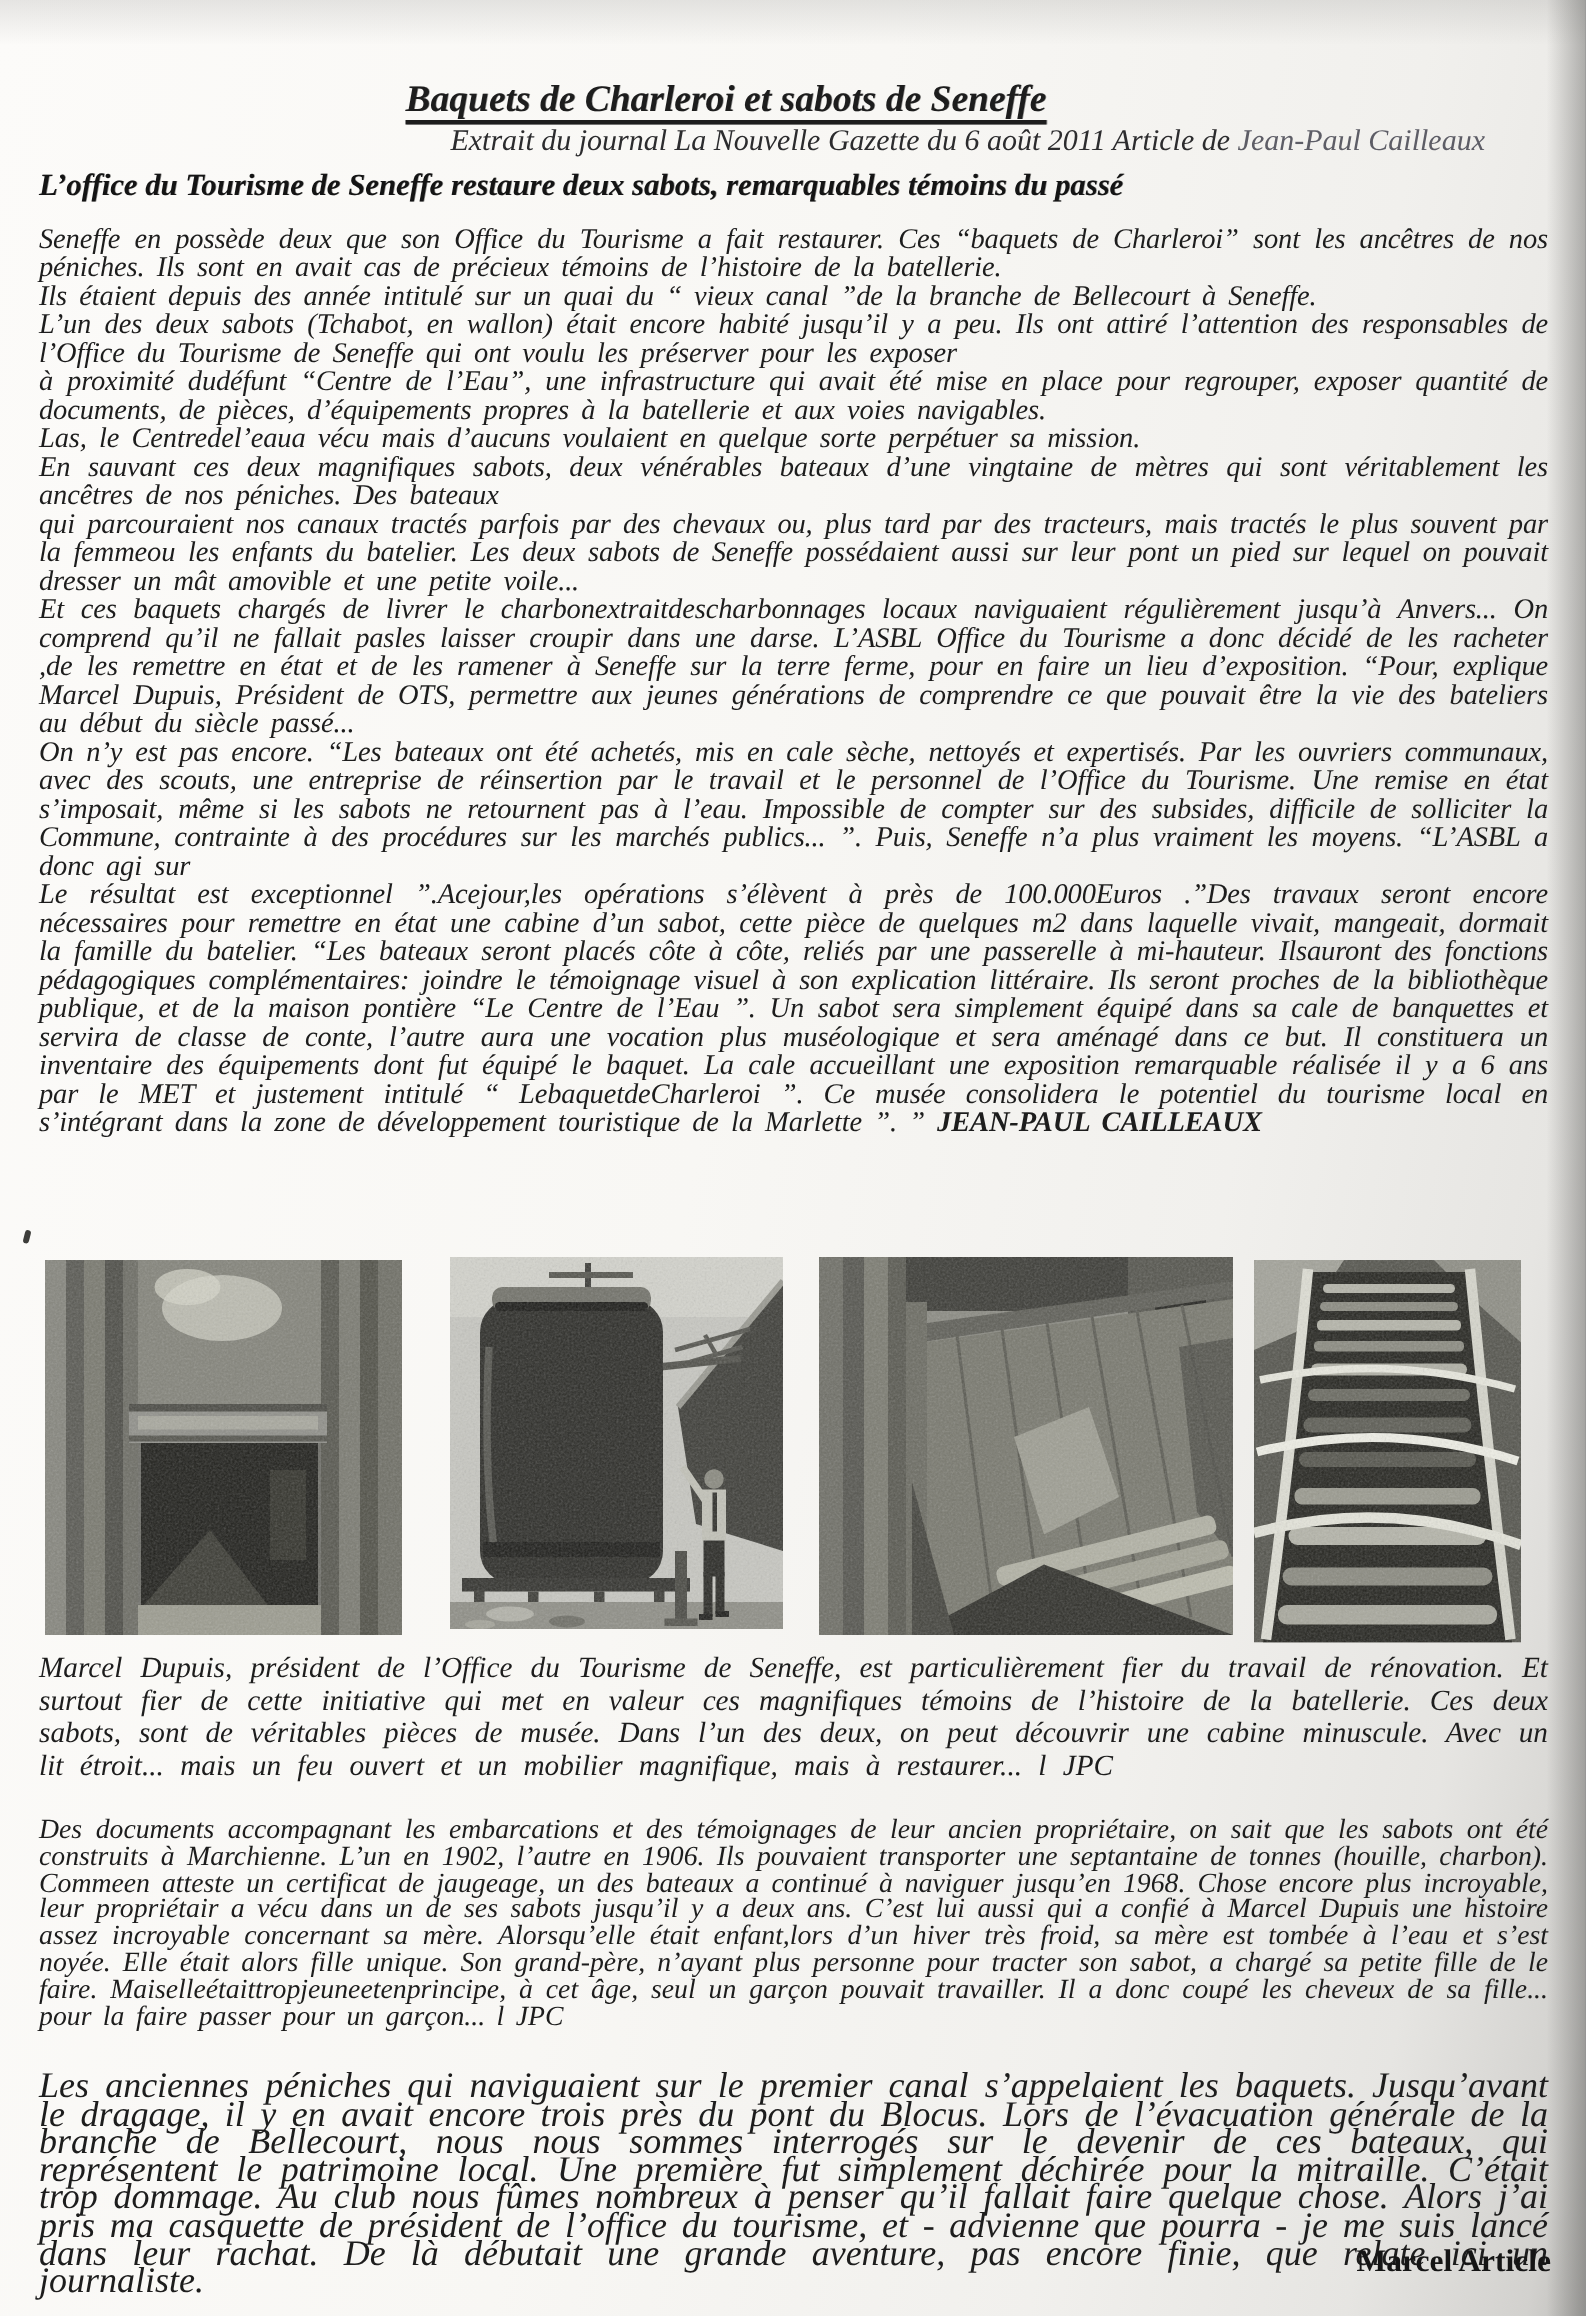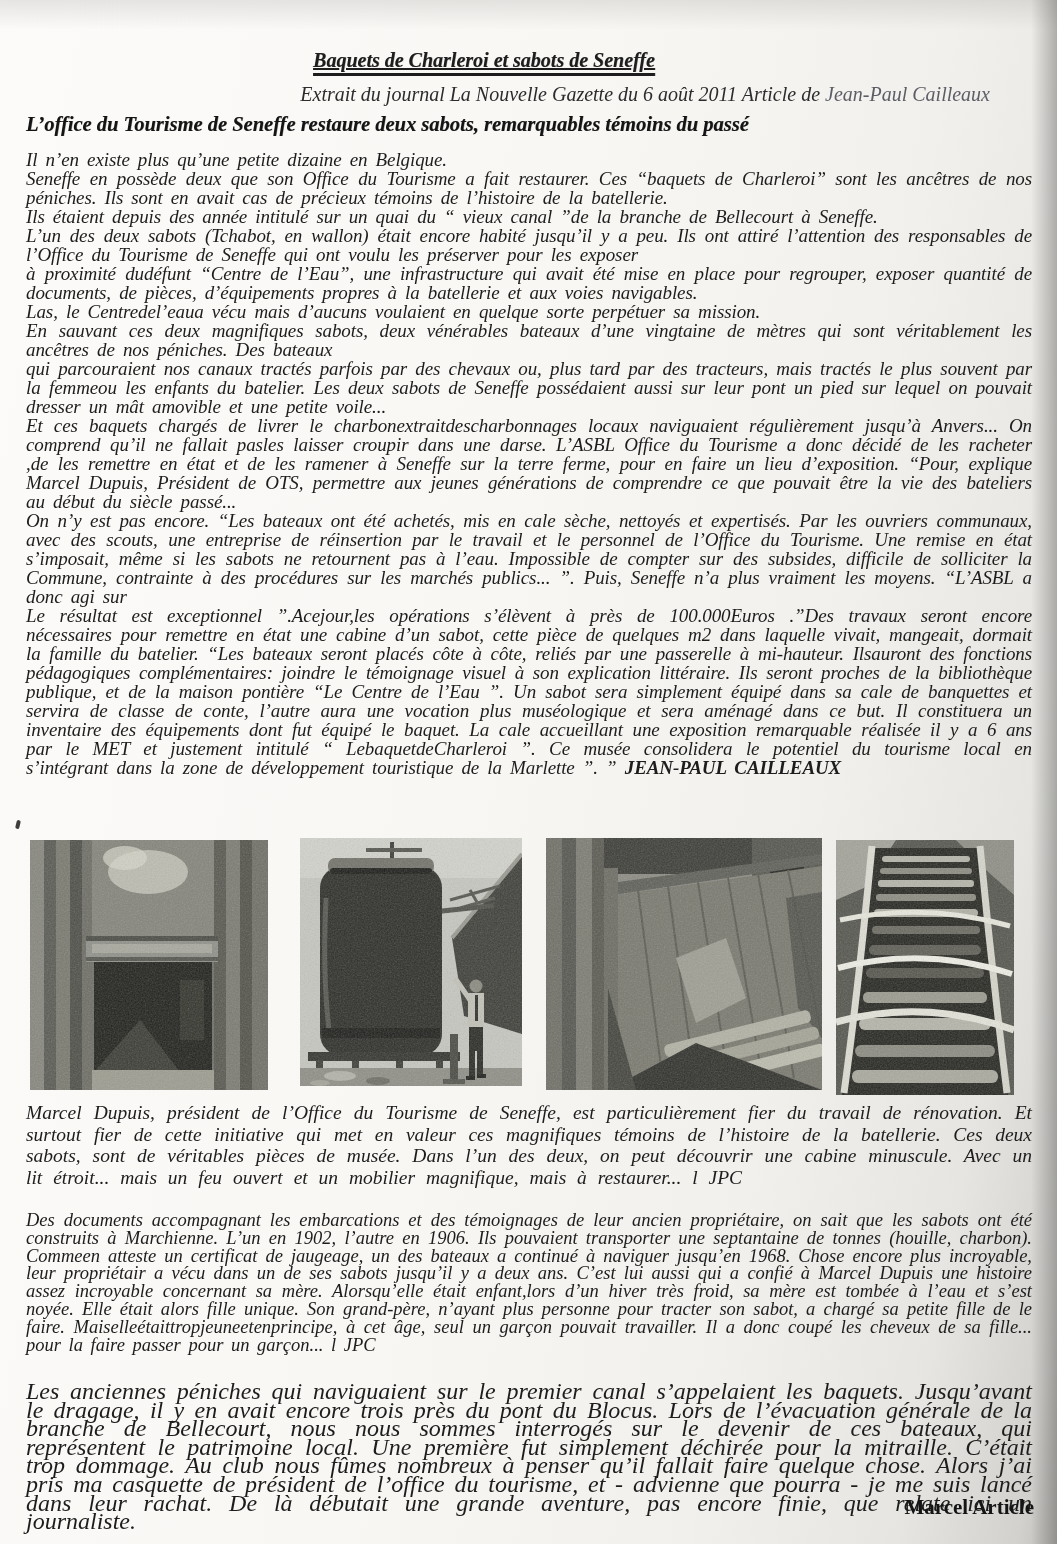--- a/index.html
+++ b/index.html
@@ -6,22 +6,22 @@
   .page{
     position:relative;width:1057px;height:1544px;overflow:hidden;
     background:linear-gradient(100deg,#fcfbf9 0%,#f8f7f4 45%,#f1f0ed 72%,#e6e5e2 88%,#d2d1ce 97%,#bdbcb9 100%);
     font-family:"Liberation Serif","DejaVu Serif",serif;color:#1d1d1d;
   }
   .shade-top{position:absolute;top:0;left:0;width:100%;height:30px;
     background:linear-gradient(to bottom,rgba(110,110,108,0.16),rgba(110,110,108,0));pointer-events:none;}
   .shade-right{position:absolute;top:0;right:0;width:26px;height:100%;
     background:linear-gradient(to right,rgba(80,80,78,0),rgba(80,80,78,0.40));pointer-events:none;}
   .title{position:absolute;top:36px;left:26px;width:1004px;box-sizing:border-box;padding-right:88px;
-    text-align:center;font-size:20px;font-weight:bold;font-style:italic;
-    text-shadow:0.5px 0 0 rgba(10,10,10,0.4);text-decoration:underline;}
+    text-align:center;font-size:25px;font-weight:bold;font-style:italic;
+    text-shadow:0.5px 0 0 rgba(10,10,10,0.4);}
   .title .u{text-decoration:underline;text-decoration-thickness:2.5px;text-underline-offset:6px;}
   .subtitle{position:absolute;top:83px;left:26px;width:1004px;box-sizing:border-box;padding-right:40px;
     text-align:right;font-size:20px;font-style:italic;color:#2c2c2e;}
   .subtitle .author{color:#5d5d66;}
   .headline{position:absolute;top:113px;left:26px;width:1000px;
     font-size:20.5px;font-weight:bold;font-style:italic;color:#141414;
     text-shadow:0.5px 0 0 rgba(20,20,20,0.45);}
   .body-text{position:absolute;top:150px;left:26px;width:1006px;
     font-size:19px;font-style:italic;line-height:19px;text-align:justify;
     word-spacing:3.5px;letter-spacing:-0.1px;}
@@ -49,21 +49,20 @@
 <div class="page">
   <div class="shade-top"></div>
 
   <h1 class="title"><span class="u">Baquets de Charleroi et sabots de Seneffe</span></h1>
 
   <div class="subtitle"><span>Extrait du journal La Nouvelle Gazette du 6 août 2011 Article de </span><span class="author">Jean-Paul Cailleaux</span></div>
 
   <div class="headline">L’office du Tourisme de Seneffe restaure deux sabots, remarquables témoins du passé</div>
 
   <div class="body-text">
-    <p>Il n’en existe plus qu’une petite dizaine en Belgique.</p>
     <p>Seneffe en possède deux que son Office du Tourisme a fait restaurer. Ces “baquets de Charleroi” sont les ancêtres de nos péniches. Ils sont en avait cas de précieux témoins de l’histoire de la batellerie.</p>
     <p>Ils étaient depuis des année intitulé sur un quai du “ vieux canal ”de la branche de Bellecourt à Seneffe.</p>
     <p>L’un des deux sabots (Tchabot, en wallon) était encore habité jusqu’il y a peu. Ils ont attiré l’attention des responsables de l’Office du Tourisme de Seneffe qui ont voulu les préserver pour les exposer</p>
     <p>à proximité dudéfunt “Centre de l’Eau”, une infrastructure qui avait été mise en place pour regrouper, exposer quantité de documents, de pièces, d’équipements propres à la batellerie et aux voies navigables.</p>
     <p>Las, le Centredel’eaua vécu mais d’aucuns voulaient en quelque sorte perpétuer sa mission.</p>
     <p>En sauvant ces deux magnifiques sabots, deux vénérables bateaux d’une vingtaine de mètres qui sont véritablement les ancêtres de nos péniches. Des bateaux</p>
     <p>qui parcouraient nos canaux tractés parfois par des chevaux ou, plus tard par des tracteurs, mais tractés le plus souvent par la femmeou les enfants du batelier. Les deux sabots de Seneffe possédaient aussi sur leur pont un pied sur lequel on pouvait dresser un mât amovible et une petite voile...</p>
     <p>Et ces baquets chargés de livrer le charbonextraitdescharbonnages locaux naviguaient régulièrement jusqu’à Anvers... On comprend qu’il ne fallait pasles laisser croupir dans une darse. L’ASBL Office du Tourisme a donc décidé de les racheter ,de les remettre en état et de les ramener à Seneffe sur la terre ferme, pour en faire un lieu d’exposition. “Pour, explique Marcel Dupuis, Président de OTS, permettre aux jeunes générations de comprendre ce que pouvait être la vie des bateliers au début du siècle passé...</p>
     <p>On n’y est pas encore. “Les bateaux ont été achetés, mis en cale sèche, nettoyés et expertisés. Par les ouvriers communaux, avec des scouts, une entreprise de réinsertion par le travail et le personnel de l’Office du Tourisme. Une remise en état s’imposait, même si les sabots ne retournent pas à l’eau. Impossible de compter sur des subsides, difficile de solliciter la Commune, contrainte à des procédures sur les marchés publics... ”. Puis, Seneffe n’a plus vraiment les moyens. “L’ASBL a donc agi sur</p>
     <p><span>Le résultat est exceptionnel ”.Acejour,les opérations s’élèvent à près de 100.000Euros .”Des travaux seront encore nécessaires pour remettre en état une cabine d’un sabot, cette pièce de quelques m2 dans laquelle vivait, mangeait, dormait la famille du batelier. “Les bateaux seront placés côte à côte, reliés par une passerelle à mi-hauteur. Ilsauront des fonctions pédagogiques complémentaires: joindre le témoignage visuel à son explication littéraire. Ils seront proches de la bibliothèque publique, et de la maison pontière “Le Centre de l’Eau ”. Un sabot sera simplement équipé dans sa cale de banquettes et servira de classe de conte, l’autre aura une vocation plus muséologique et sera aménagé dans ce but. Il constituera un inventaire des équipements dont fut équipé le baquet. La cale accueillant une exposition remarquable réalisée il y a 6 ans par le MET et justement intitulé “ LebaquetdeCharleroi ”. Ce musée consolidera le potentiel du tourisme local en s’intégrant dans la zone de développement touristique de la Marlette ”. ” </span><span class="body-author">JEAN-PAUL CAILLEAUX</span></p>

